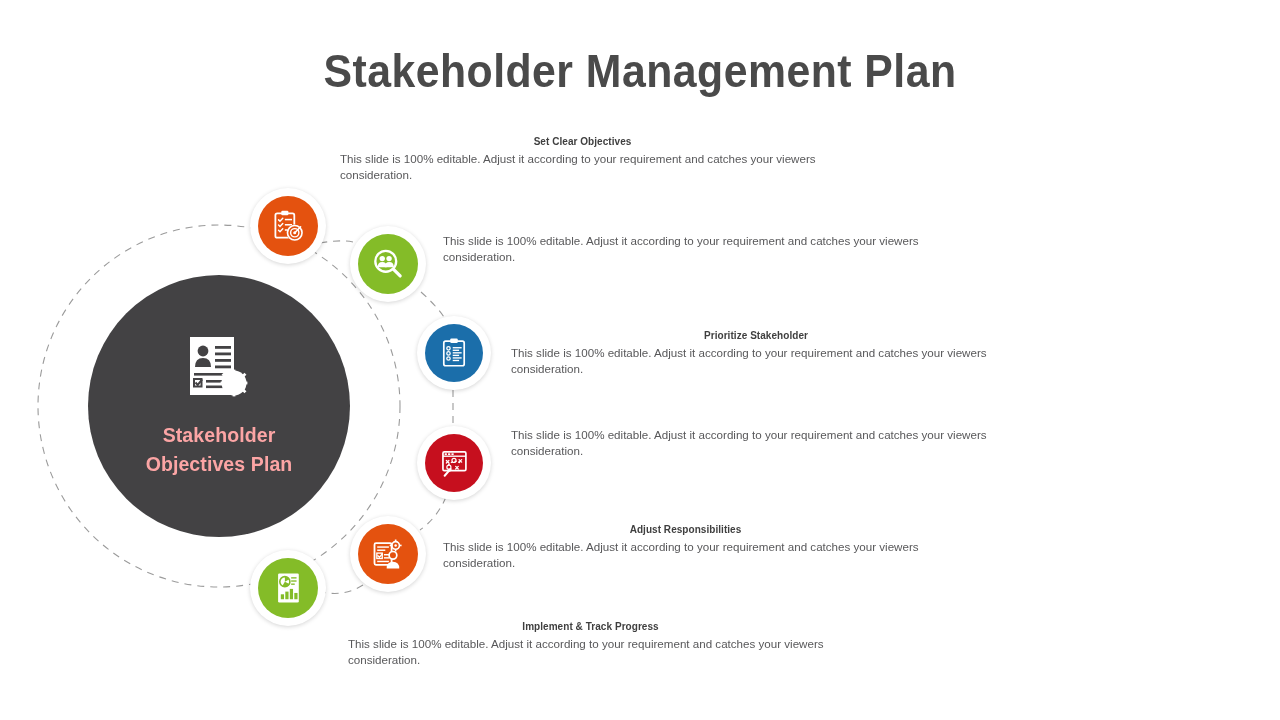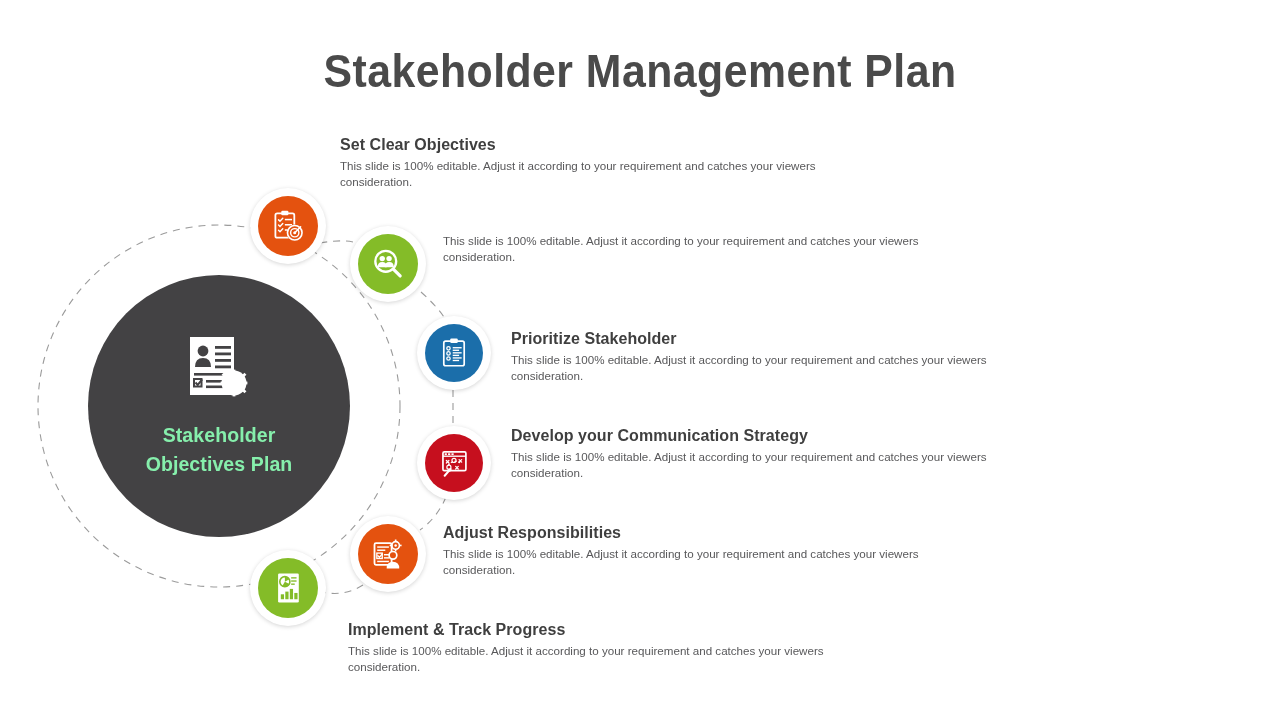--- a/index.html
+++ b/index.html
@@ -45,21 +45,21 @@
     border-radius:50%;
     background:#434244;
     display:flex;
     flex-direction:column;
     align-items:center;
     justify-content:center;
     z-index:5;
   }
   #hub .hub-icon { width:74px; height:74px; margin-bottom:14px; }
   #hub .hub-label {
-    color:#86efac;
+    color:#fca5a5;
     font-size:19.5px;
     font-weight:bold;
     line-height:1.5;
     text-align:center;
     letter-spacing:0.1px;
   }
 
   
   .node {
     position:absolute;
@@ -80,26 +80,27 @@
   .node-inner svg { display:block; }
 
   .node.size-a { width:76px; height:76px; }
   .node.size-a .node-inner { width:60px; height:60px; }
   .node.size-b { width:74px; height:74px; }
   .node.size-b .node-inner { width:58px; height:58px; }
 
   
   .step-text { position:absolute; z-index:4; }
   .step-head {
-    font-size:16px;
+    font-size:10px;
     font-weight:bold;
     color:#3f3f3f;
     margin-bottom:4px;
     white-space:nowrap;
     letter-spacing:0.05px;
+    text-align:center;
   }
   .step-body {
     font-size:11.6px;
     color:#58585a;
     line-height:1.42;
   }
 </style>
 </head>
 <body>
 
@@ -286,21 +287,20 @@
   <div class="step-text" style="left:443px; top:233px; width:485px;">
     <div class="step-body">This slide is 100% editable. Adjust it according to your requirement and catches your viewers consideration.</div>
   </div>
 
   <div class="step-text" style="left:511px; top:330px; width:490px;">
     <div class="step-head">Prioritize Stakeholder</div>
     <div class="step-body">This slide is 100% editable. Adjust it according to your requirement and catches your viewers consideration.</div>
   </div>
 
   <div class="step-text" style="left:511px; top:427px; width:490px;">
-    <div class="step-head">Develop your Communication Strategy</div>
     <div class="step-body">This slide is 100% editable. Adjust it according to your requirement and catches your viewers consideration.</div>
   </div>
 
   <div class="step-text" style="left:443px; top:524px; width:485px;">
     <div class="step-head">Adjust Responsibilities</div>
     <div class="step-body">This slide is 100% editable. Adjust it according to your requirement and catches your viewers consideration.</div>
   </div>
 
   <div class="step-text" style="left:348px; top:621px; width:485px;">
     <div class="step-head">Implement &amp; Track Progress</div>

